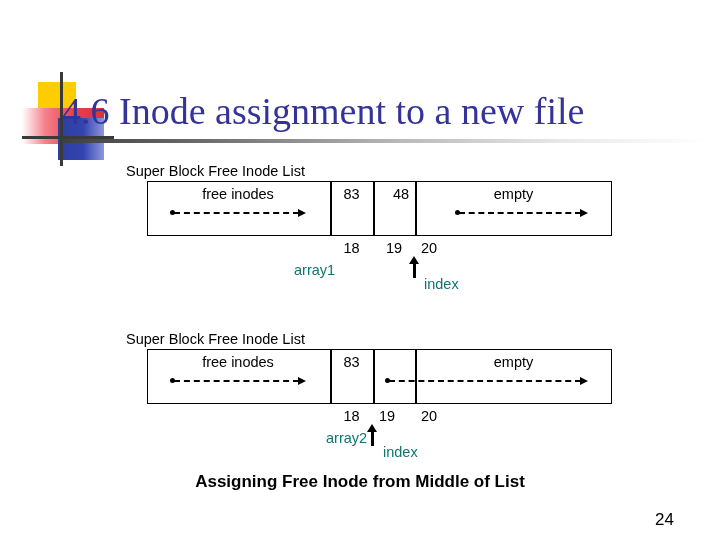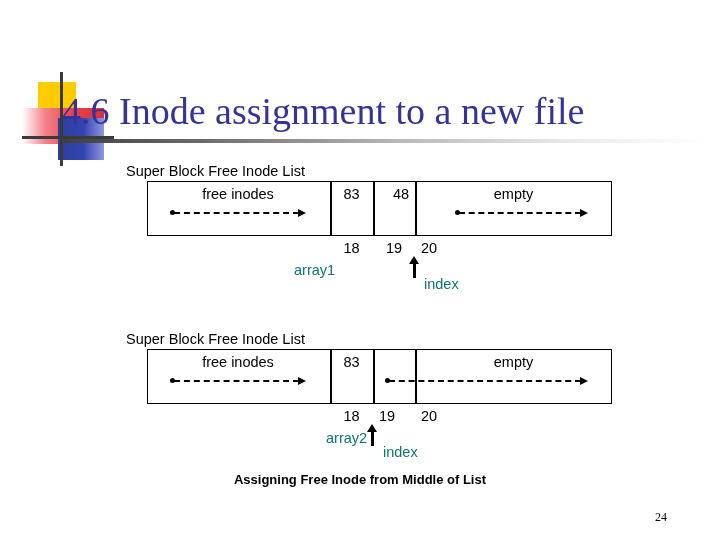--- a/index.html
+++ b/index.html
@@ -179,32 +179,31 @@
     border-bottom: 8px solid #000;
   }
 
   
   #figure-caption {
     position: absolute;
     left: 0;
     top: 472px;
     width: 720px;
     text-align: center;
-    font-size: 13px;
+    font-size: 17px;
     font-weight: bold;
     color: #000;
   }
 
   #page-number {
     position: absolute;
     left: 655px;
     top: 510px;
-    font-size: 12px;
-    color: #000;
-    font-family: Liberation Serif, serif;
+    font-size: 17px;
+    color: #000;
   }
 </style>
 </head>
 <body>
 
 <div id="title-decor">
   <div class="decor-yellow"></div>
   <div class="decor-red"></div>
   <div class="decor-blue"></div>
   <div class="decor-vline"></div>

